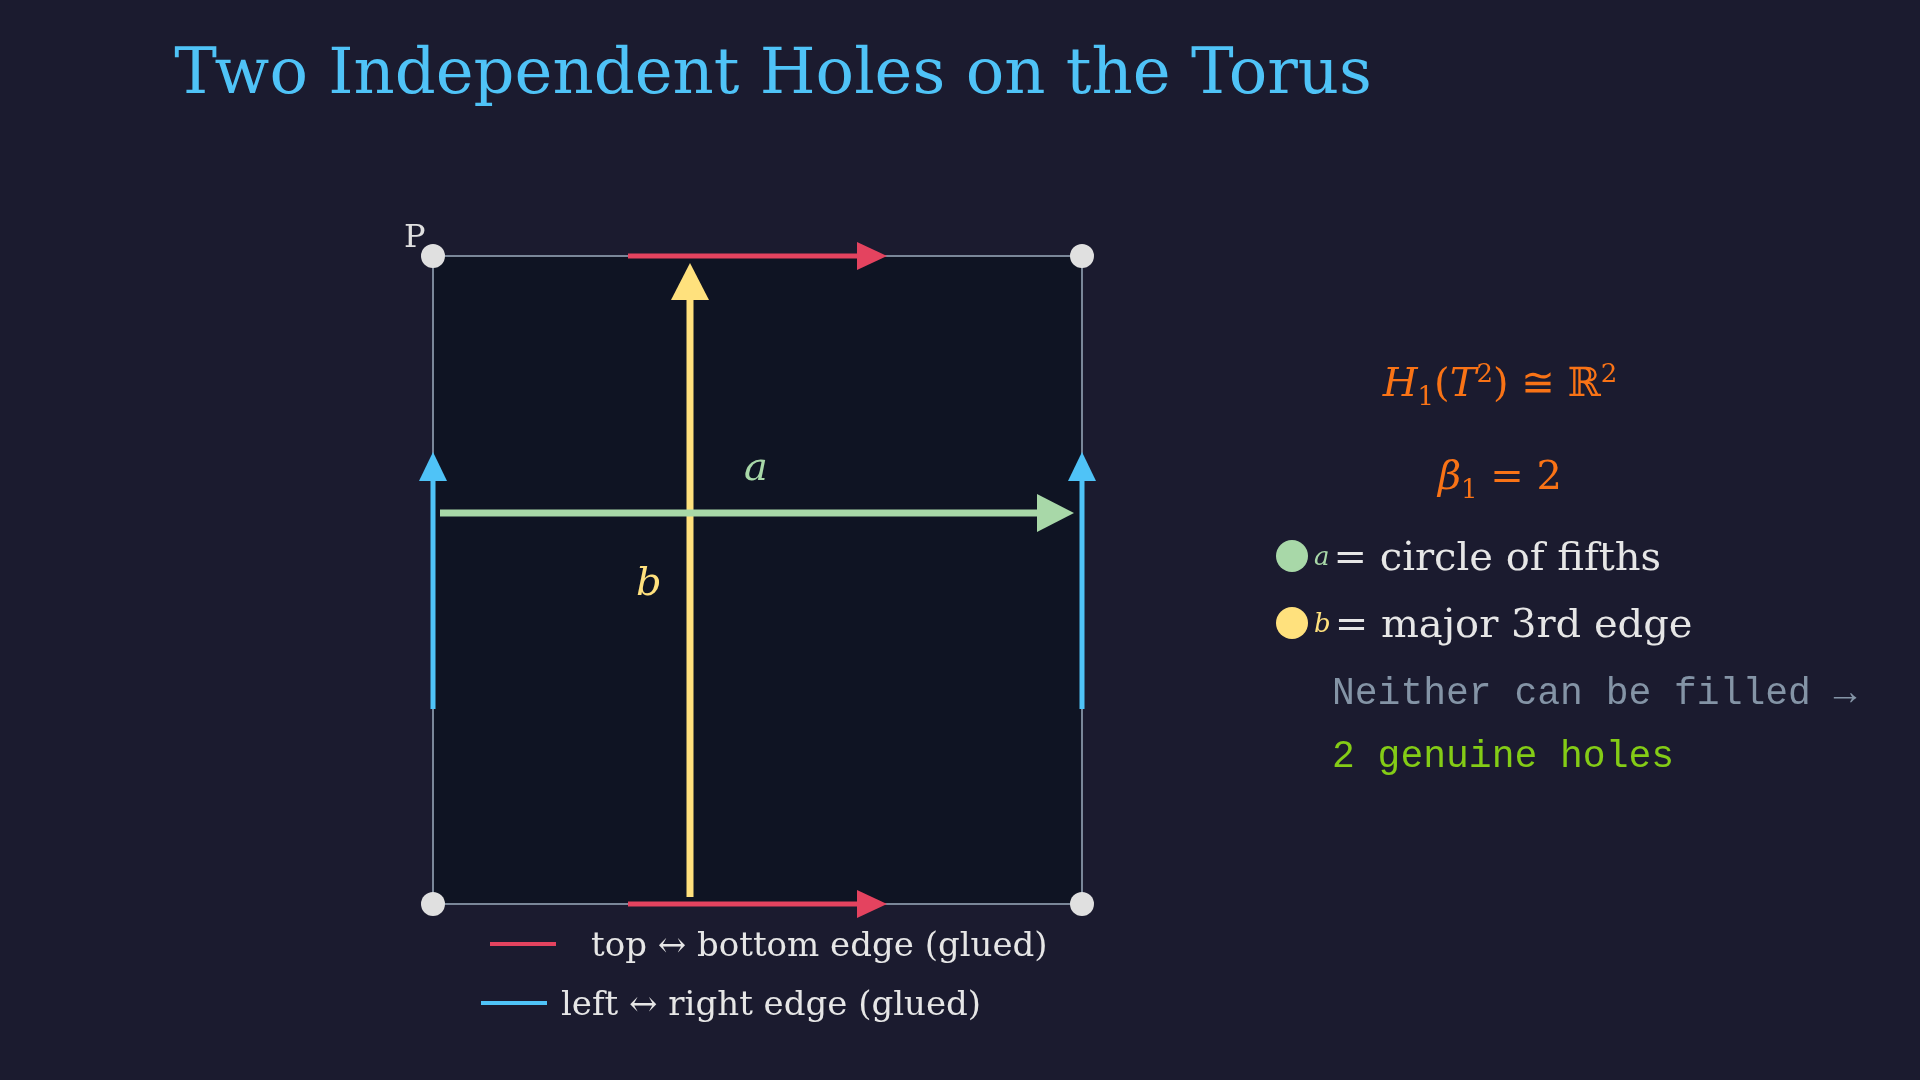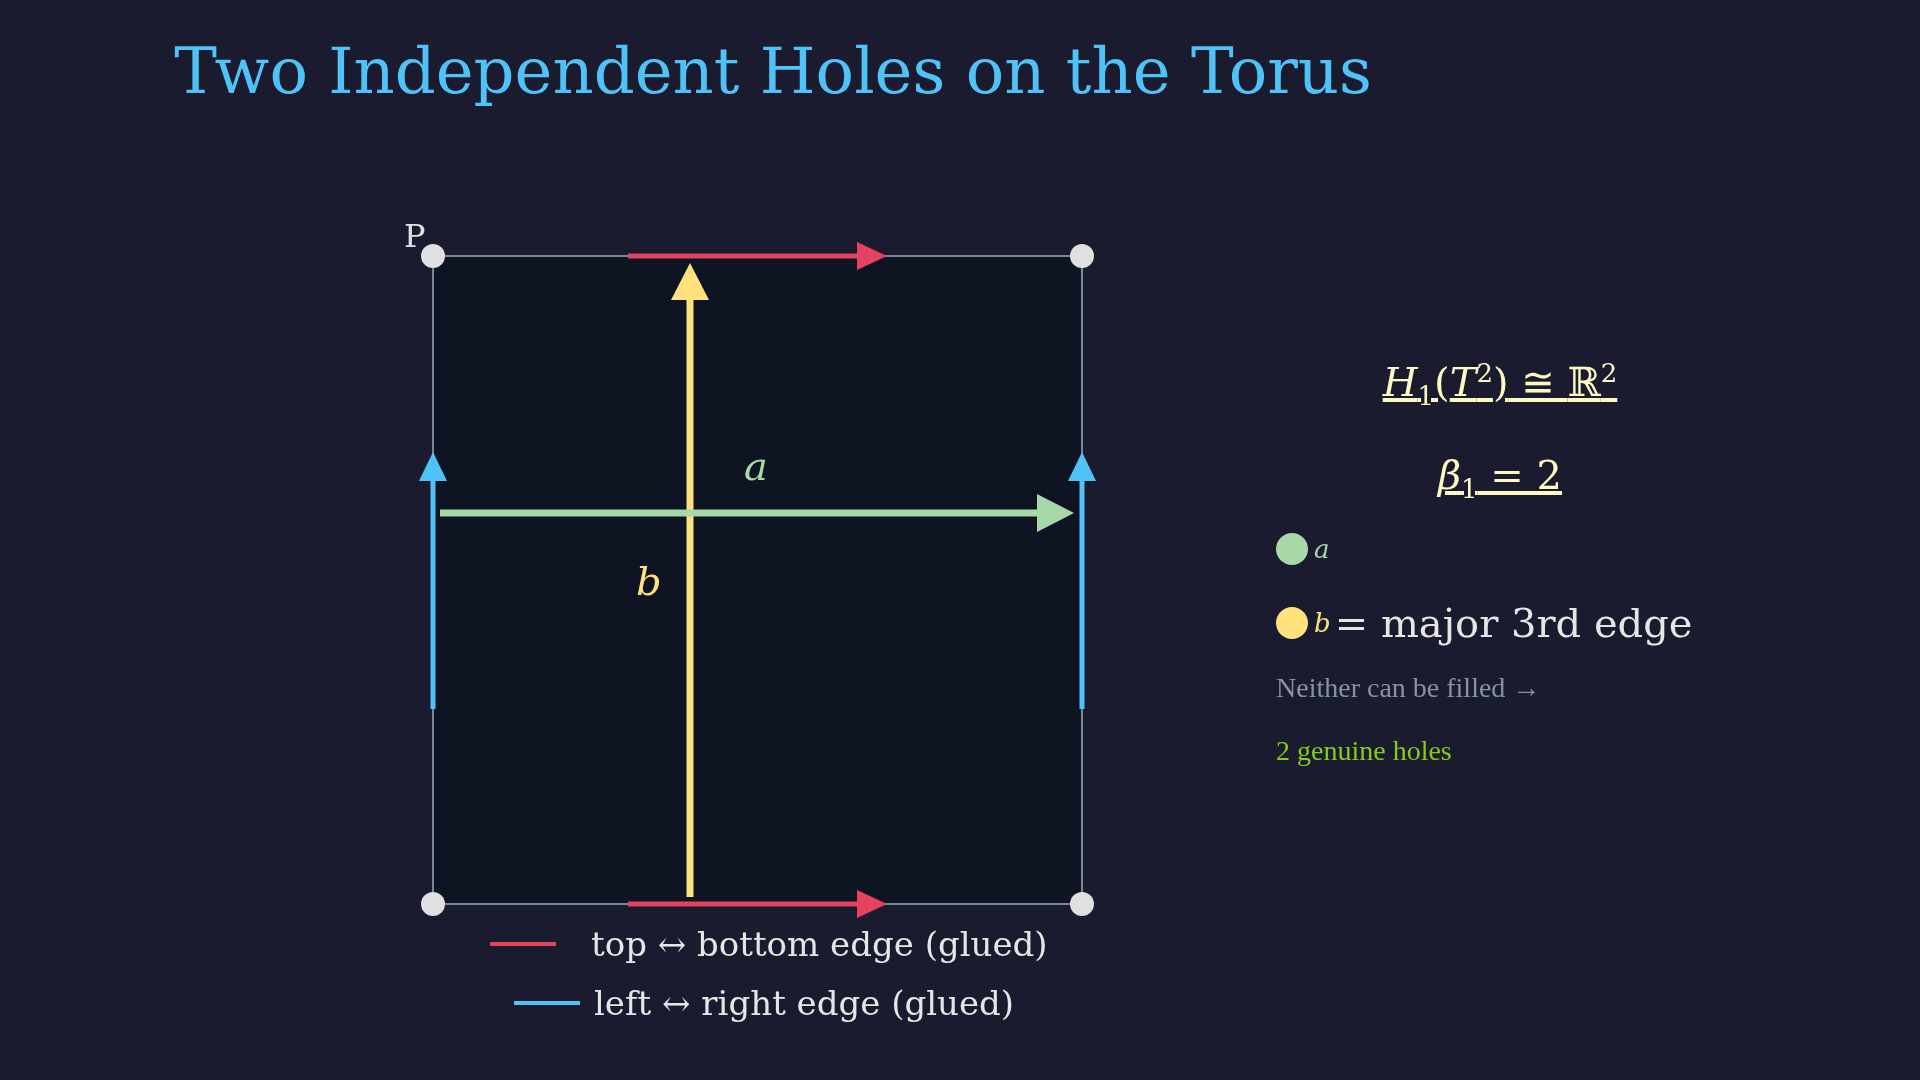--- a/index.html
+++ b/index.html
@@ -14,35 +14,35 @@
     text-align: center; font-size: 64px; color: #4fc3f7;
     font-family: "DejaVu Serif", serif; font-weight: normal;
   }
   svg.diagram { position: absolute; left: 0; top: 0; }
   .legend-row {
     position: absolute; display: flex; align-items: center;
     font-family: "DejaVu Serif", serif; font-size: 34px; color: #e6e6e6;
   }
   .legend-swatch { width: 66px; height: 4px; margin-right: 14px; }
   .math {
-    position: absolute; color: #fef9c3;
+    position: absolute; color: #f97316;
     font-family: "DejaVu Serif", serif; font-size: 40px;
-    text-align: center; width: 400px; text-decoration: underline;
+    text-align: center; width: 400px;
   }
   .math i { font-style: italic; }
   .math sub, .math sup { font-size: 26px; }
   .key-row {
     position: absolute; left: 1276px; display: flex; align-items: center;
     font-family: "DejaVu Serif", serif; font-size: 40px; color: #e6e6e6;
   }
   .dot { width: 32px; height: 32px; border-radius: 50%; margin-right: 6px; }
   .key-sym { font-style: italic; font-size: 26px; margin-right: 4px; }
   .note {
-    position: absolute; left: 1276px; font-size: 28px;
-    font-family: Liberation Serif, serif;
+    position: absolute; left: 1332px; font-size: 38px;
+    font-family: Liberation Mono, monospace;
   }
 </style>
 </head>
 <body>
 
 <div class="title">Two Independent Holes on the Torus</div>
 
 <svg class="diagram" width="1920" height="1080" viewBox="0 0 1920 1080">
 
   <rect x="433" y="256" width="649" height="648" fill="#0f1423" stroke="#7a8799" stroke-width="2"></rect>
@@ -84,35 +84,36 @@
 
   <text x="404" y="247" font-family="DejaVu Serif, serif" font-size="32" fill="#e0e0e0">P</text>
   <text x="744" y="480" font-family="DejaVu Serif, serif" font-style="italic" font-size="40" fill="#a8d8a8">a</text>
   <text x="636" y="595" font-family="DejaVu Serif, serif" font-style="italic" font-size="40" fill="#ffe17d">b</text>
 </svg>
 
 <div class="legend-row" style="left:490px; top:924px;gap:21px;">
   <span class="legend-swatch" style="background:#e4435f;"></span>
   <span>top ↔ bottom edge (glued)</span>
 </div>
-<div class="legend-row" style="left:514px; top:983px;">
+<div class="legend-row" style="left:481px; top:983px;">
   <span class="legend-swatch" style="background:#4fc3f7;"></span>
   <span>left ↔ right edge (glued)</span>
 </div>
 
 <div class="math" style="left:1300px; top:358px;">
   <i>H</i><sub>1</sub>(<i>T</i><sup>2</sup>)<span> ≅ </span><span>ℝ</span><sup>2</sup>
 </div>
 <div class="math" style="left:1300px; top:452px;text-align:center;">
   <i>β</i><sub>1</sub><span> = 2</span>
 </div>
 
 <div class="key-row" style="top:533px;">
   <span class="dot" style="background:#a8d8a8;"></span>
   <span class="key-sym" style="color:#a8d8a8;">a</span>
+  <span>= circle of fifths</span>
 </div>
 <div class="key-row" style="top:600px;">
   <span class="dot" style="background:#ffe17d;"></span>
   <span class="key-sym" style="color:#ffe17d;">b</span>
   <span>= major 3rd edge</span>
 </div>
 
 <div class="note" style="top:672px; color:#8494a6;">Neither can be filled →</div>
 <div class="note" style="top:735px; color:#84cc16;">2 genuine holes</div>
 

